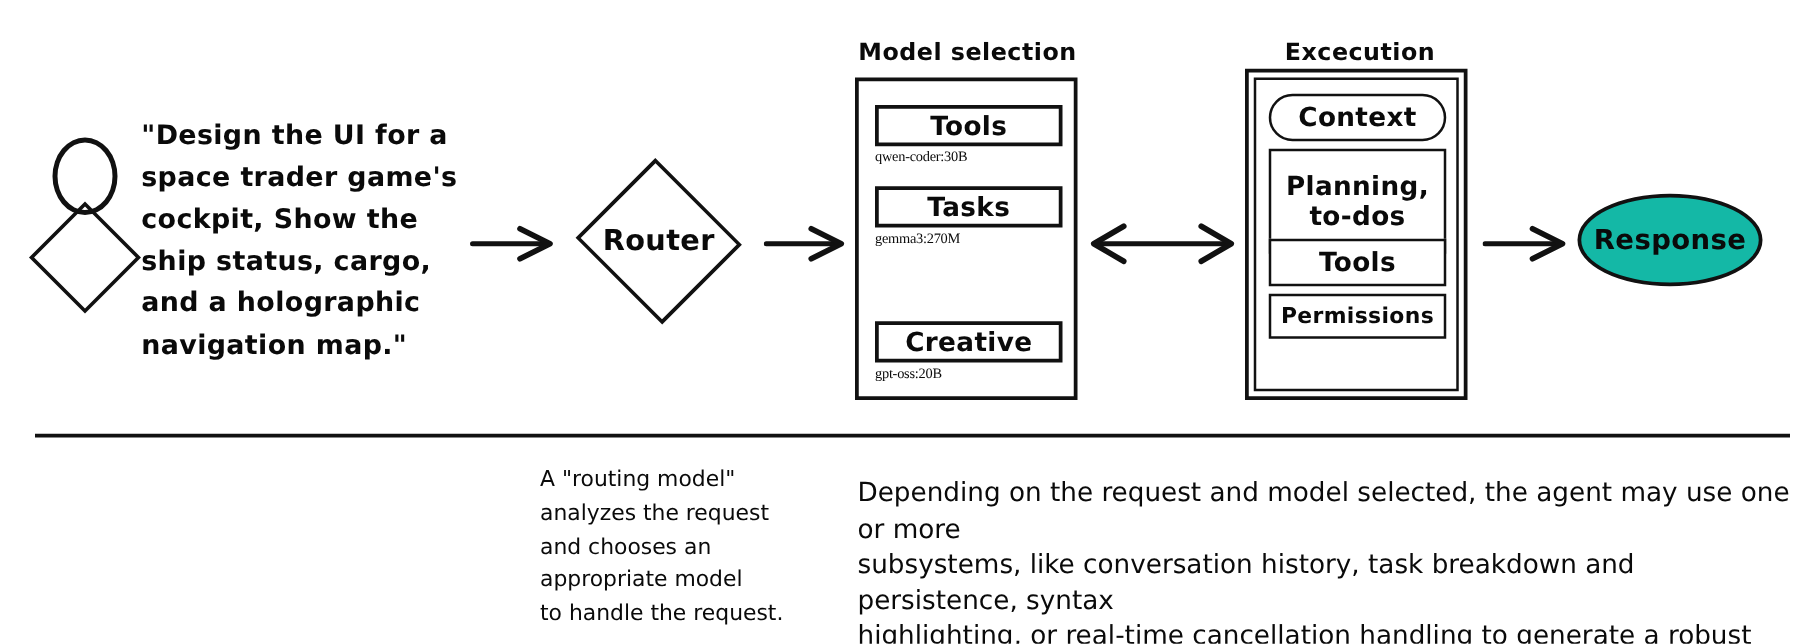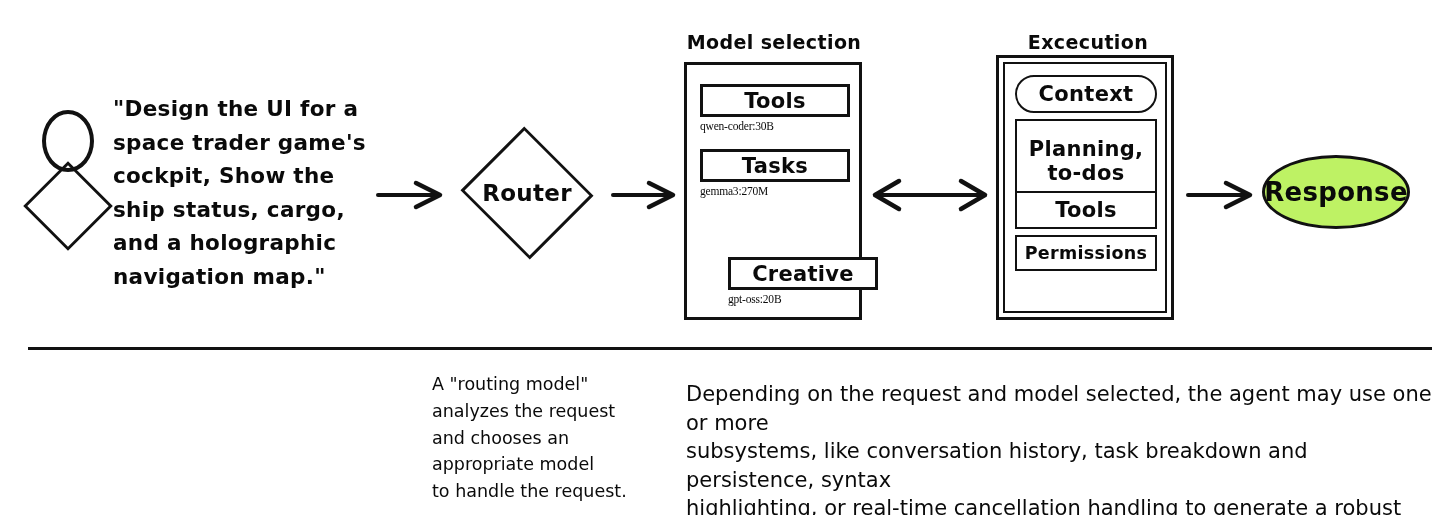--- a/index.html
+++ b/index.html
@@ -157,24 +157,24 @@
   }
 
   
   #response-shape {
     left: 1262px; top: 155px;
     width: 148px; height: 74px;
     border: 3.5px solid #111;
     border-radius: 50%;
     box-sizing: border-box;
     display: flex; align-items: center; justify-content: center;
-    font-size: 26px;
-    font-weight: 600;
-    letter-spacing: 0.3px;
-    background: #bef264;
+    font-size: 22px;
+    font-weight: 600;
+    letter-spacing: 0.3px;
+    background: #14b8a6;
   }
 
   
   #divider {
     left: 28px; top: 347px;
     width: 1404px; height: 3px;
     background: #111;
   }
 
   
@@ -238,21 +238,21 @@
     <div class="model-tag">qwen-coder:30B</div>
   </div>
 
   <div class="model-item" style="top:84px;">
     <div class="model-box hand">Tasks</div>
     <div class="model-tag">gemma3:270M</div>
   </div>
 
   <div id="model-ellipsis" class="hand">· · ·</div>
 
-  <div class="model-item" style="top:192px;margin-left:28px;">
+  <div class="model-item" style="top:192px;">
     <div class="model-box hand">Creative</div>
     <div class="model-tag">gpt-oss:20B</div>
   </div>
 
 </div>
 
 <div class="abs arrow" style="left:869px; top:173px;">
   <svg width="122" height="44" viewBox="0 0 122 44" aria-hidden="true">
     <path d="M10,22 L112,22" stroke="#111" stroke-width="4" fill="none" stroke-linecap="round"></path>
     <path d="M30,8 L6,22 L30,36" stroke="#111" stroke-width="4.5" fill="none" stroke-linecap="round" stroke-linejoin="round"></path>

